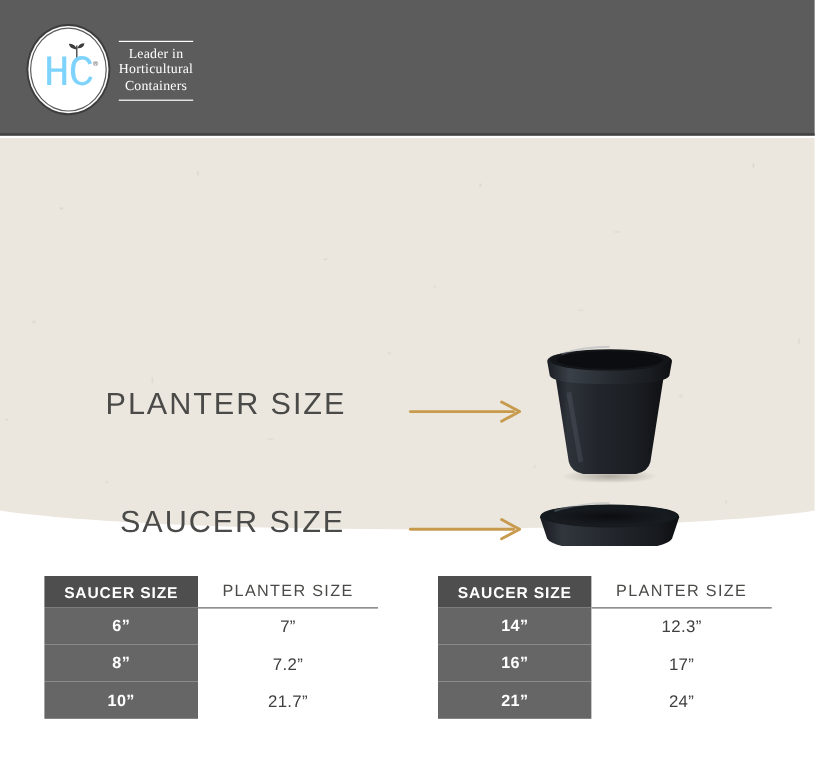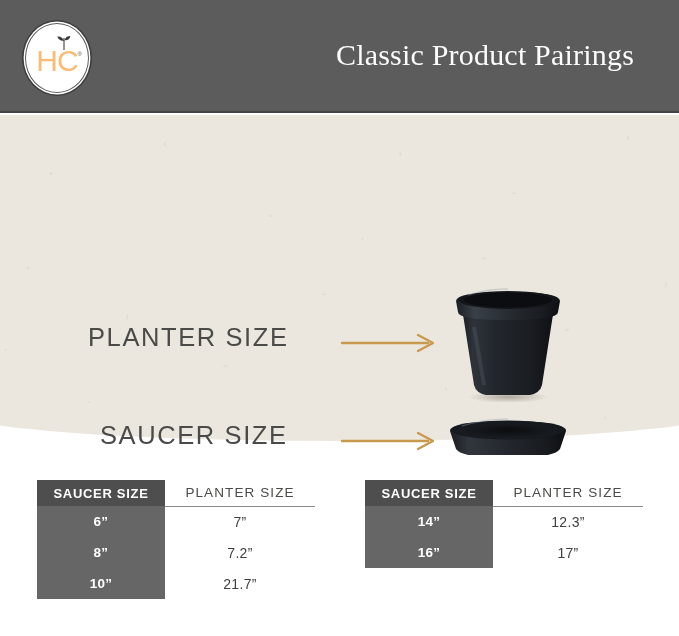--- a/index.html
+++ b/index.html
@@ -53,24 +53,24 @@
     box-shadow: 0 0 0 1.4px #ffffff, 0 0 0 3.0px #3d3d3d;
   }
 
   #logo-hc {
     position: absolute;
     left: 0; top: 0;
     width: 70px; height: 74px;
     display: flex;
     align-items: center;
     justify-content: center;
-    font-family: Liberation Sans, sans-serif;
-    font-size: 30px;
+    font-family: Liberation Mono, monospace;
+    font-size: 36px;
     letter-spacing: -1px;
-    color: #fdba74;
+    color: #7dd3fc;
     padding-top: 6px;
   }
 
   #logo-leaf {
     position: absolute;
     left: 32px; top: 14px;
     width: 20px; height: 16px;
   }
 
   #logo-tm {
@@ -265,24 +265,30 @@
         <div id="logo-oval-outer"></div>
         <svg id="logo-leaf" viewBox="0 0 20 16">
           <path d="M10 15 C10 9, 10 6, 10 3" stroke="#3c3c3c" stroke-width="1.1" fill="none"></path>
           <path d="M10 6 C6 6, 4 4, 3.4 1.6 C6.6 1.2, 9 3, 10 6 Z" fill="#3c3c3c"></path>
           <path d="M10.4 5.2 C11.2 2.6, 13.4 1, 16.4 1 C16 4, 13.6 5.6, 10.4 5.2 Z" fill="#3c3c3c"></path>
         </svg>
         <div id="logo-hc">HC</div>
         <div id="logo-tm">®</div>
       </div>
 
+      <div id="logo-text">
+        <div class="rule"></div>
+        <div>Leader in</div>
+        <div>Horticultural</div>
+        <div>Containers</div>
+        <div class="rule bottom"></div>
+      </div>
 
     </div>
 
-    <div id="header-title">Classic Product Pairings</div>
   </div>
 
   <div id="hero">
     <div id="hero-bg"></div>
     <div id="hero-speckle"></div>
 
     <div class="hero-label" id="label-planter">PLANTER SIZE</div>
 
     <svg class="hero-arrow" id="arrow-planter" width="98" height="24" viewBox="0 0 98 24">
       <path d="M2 12 L88 12" stroke="#c89a4e" stroke-width="2.4" fill="none" stroke-linecap="round"></path>
@@ -400,18 +406,22 @@
       </thead>
       <tbody>
         <tr>
           <td class="v-saucer">14”</td>
           <td class="v-planter">12.3”</td>
         </tr>
         <tr>
           <td class="v-saucer">16”</td>
           <td class="v-planter">17”</td>
         </tr>
+        <tr>
+          <td class="v-saucer">21”</td>
+          <td class="v-planter">24”</td>
+        </tr>
       </tbody>
     </table>
 
   </div>
 
 </div>
 
 </body></html>

